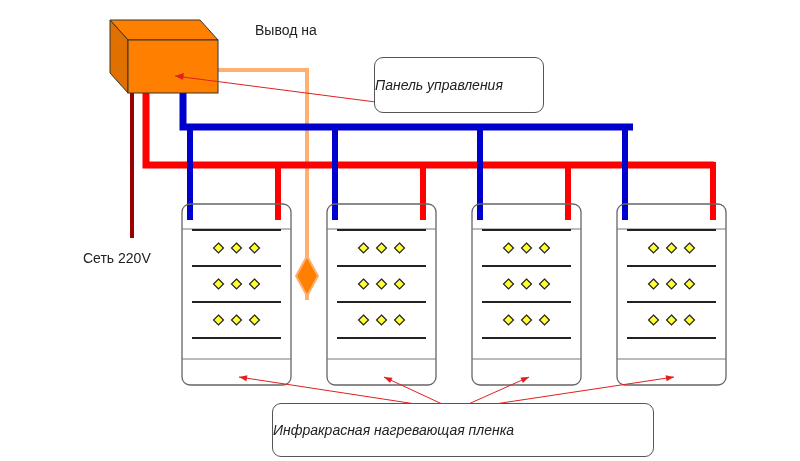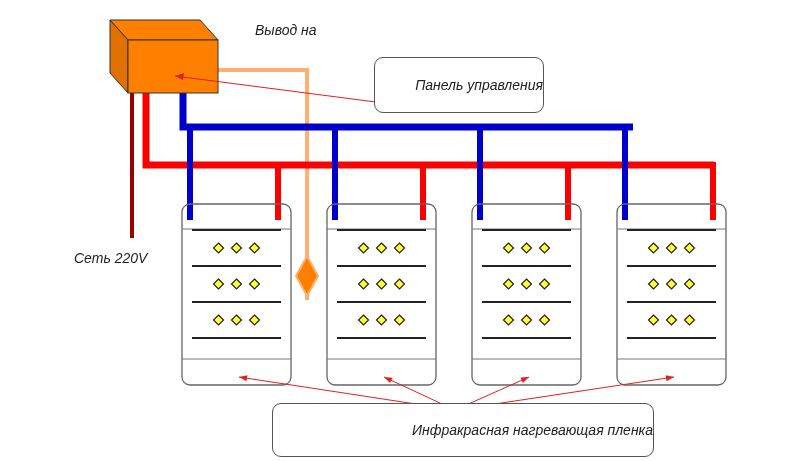--- a/index.html
+++ b/index.html
@@ -1,19 +1,19 @@
 <!DOCTYPE html>
 <html><head>
 <meta charset="utf-8">
 <style>
   html, body { margin:0; padding:0; background:#ffffff; }
   body { width:800px; height:461px; position:relative; overflow:hidden; font-family:"Liberation Sans", sans-serif; }
   svg { position:absolute; left:0; top:0; }
-  .lbl { position:absolute; font-style:italic; color:#222; font-size:14px; white-space:nowrap; }
-  .box { position:absolute; border:1.5px solid #555; border-radius:9px; background:#fff; display:flex; align-items:center; justify-content:flex-end; font-style:italic; color:#222; font-size:14px; }
+  .lbl { position:absolute; color:#222; font-size:14px; white-space:nowrap; }
+  .box { position:absolute; border:1.5px solid #555; border-radius:9px; background:#fff; display:flex; align-items:center; justify-content:flex-start; font-style:italic; color:#222; font-size:14px; }
 </style>
 </head>
 <body>
 
 <svg id="diagram" width="800" height="461" viewBox="0 0 800 461">
 
   <line x1="132" y1="93" x2="132" y2="238" stroke="#990000" stroke-width="4"></line>
 
   <polyline points="218,70 307,70 307,300" fill="none" stroke="#ffb070" stroke-width="4"></polyline>
   <polygon points="307,256 318,276 307,296 296,276" fill="#ff8000" stroke="#ffb070" stroke-width="2"></polygon>
@@ -129,16 +129,16 @@
       <circle cx="455" cy="410" r="4" fill="#ff0000"></circle>
     </g>
 </svg>
 
 <div class="lbl" style="left:255px; top:21px; text-align:center; line-height:18px;">
   <div>Вывод на</div>
 </div>
 <div class="box" style="left:374px; top:57px; width:168px; height:54px;">
   <span>Панель управления</span>
 </div>
-<div class="lbl" style="left:74px; top:250px;">Сеть 220V</div>
+<div class="lbl" style="left:83px; top:250px;">Сеть 220V</div>
 <div class="box" style="left:272px; top:403px; width:380px; height:52px;">
   <span>Инфракрасная нагревающая пленка</span>
 </div>
 
 </body></html>

